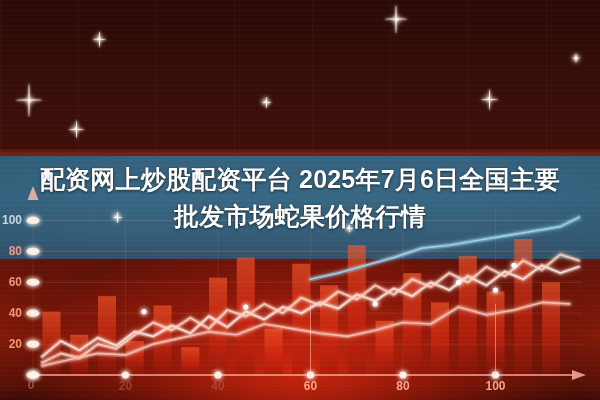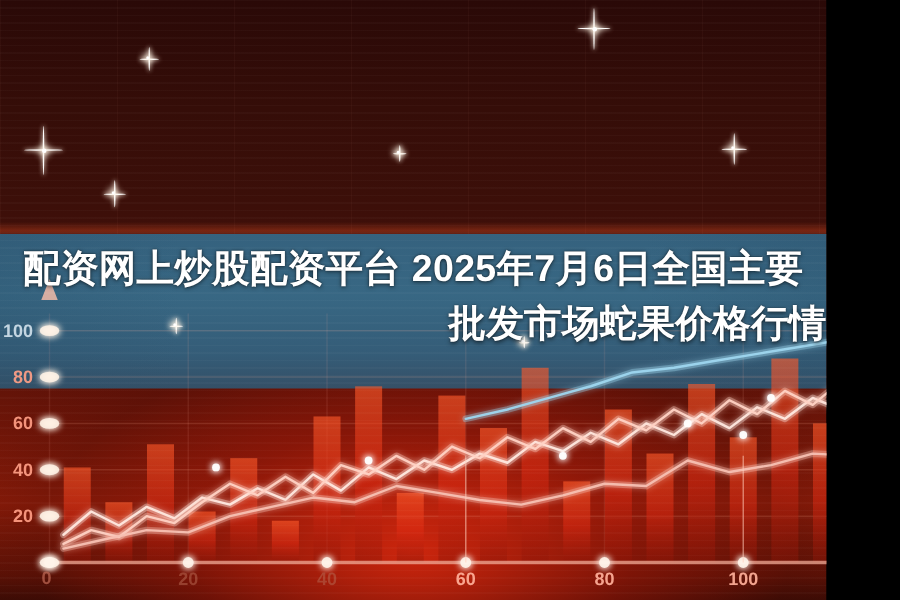--- a/index.html
+++ b/index.html
@@ -2,21 +2,21 @@
 <html><head>
 <meta charset="utf-8">
 <style>
   html, body {
     margin: 0;
     padding: 0;
     background: #000;
   }
   #stage {
     position: relative;
-    width: 551px;
+    width: 600px;
     height: 400px;
     overflow: hidden;
     font-family: "Liberation Sans", "DejaVu Sans", sans-serif;
   }
 
   
   .bg-base {
     position: absolute;
     inset: 0;
     background:
@@ -117,21 +117,21 @@
     text-align: center;
     color: #ffffff;
     font-size: 25px;
     font-weight: bold;
     line-height: 38px;
     letter-spacing: 0.2px;
     text-shadow: 0 1px 3px rgba(0,0,0,0.55), 0 0 1px rgba(0,0,0,0.6);
     white-space: nowrap;
   }
   .title-line { display: block; }
-  .title-line.l2 { margin-top: -1px; text-align: right; }
+  .title-line.l2 { margin-top: -1px; }
 
   .axis-label {
     font-family: "Liberation Sans", "DejaVu Sans", sans-serif;
     font-size: 12px;
     font-weight: bold;
   }
 </style>
 </head>
 <body>
 

